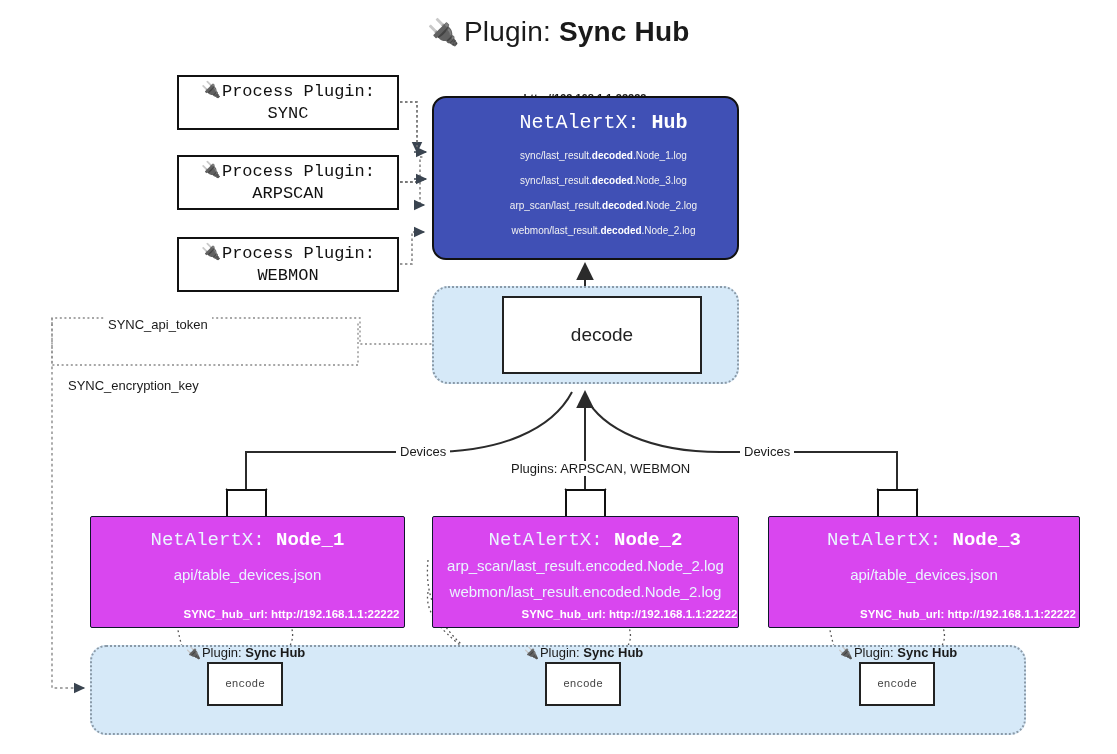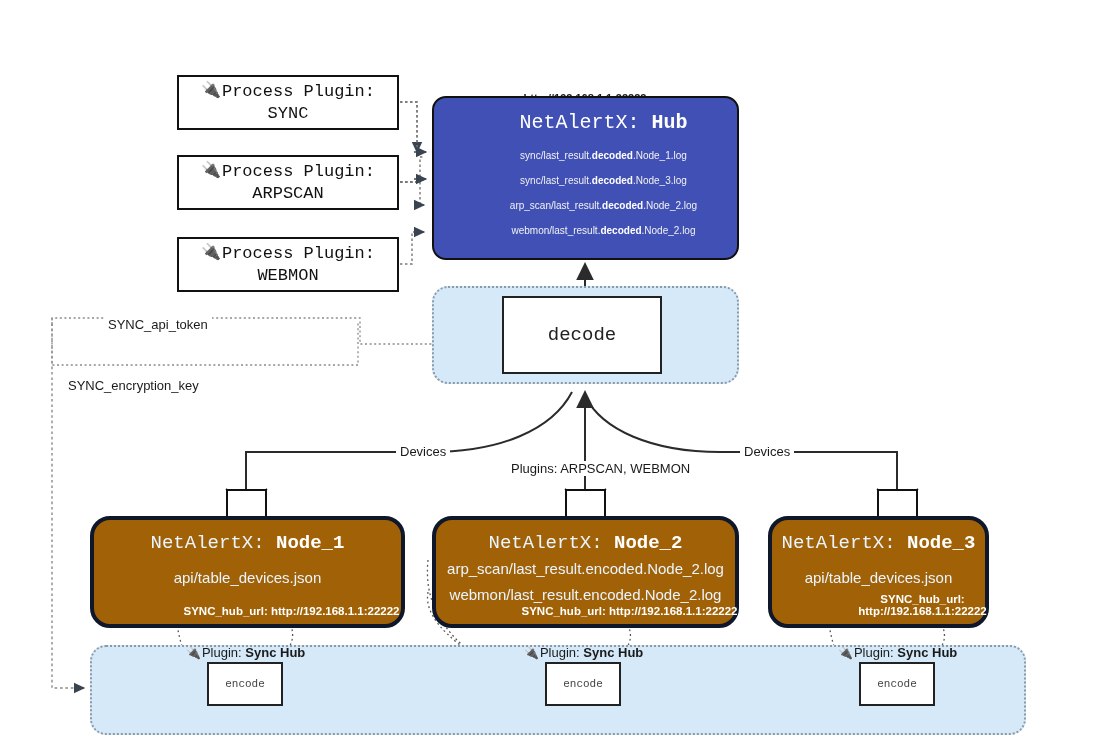--- a/index.html
+++ b/index.html
@@ -32,36 +32,36 @@
   #hub .hubtitle{margin-top:13px;text-align:center;
        font-family:"Liberation Mono","DejaVu Sans Mono",monospace;font-size:20px;}
   #hub .hubtitle .b{font-weight:700;}
   #hub .rows{margin-top:9px;}
   #hub .row{font-size:10px;line-height:25px;text-align:center;white-space:nowrap;color:#f2f2f2;}
   #hub .row .b{font-weight:700;color:#fff;}
 
   
   .dotbox{border:2px dotted #8a9aa8;background:#d6e9f8;border-radius:16px;}
   #decodewrap{left:432px;top:286px;width:307px;height:98px;}
-  #decodebox{left:502px;top:296px;width:160px;height:78px;background:#fff;border:2px solid #222;
+  #decodebox{left:502px;top:296px;width:200px;height:78px;background:#fff;border:2px solid #222;
              display:flex;align-items:center;justify-content:center;
-             font-family:Liberation Mono, monospace;font-size:19px;color:#222;}
+             font-family:Liberation Sans, sans-serif;font-size:19px;color:#222;}
   #bottomwrap{left:90px;top:645px;width:936px;height:90px;}
 
   
-  .node{border-radius:20px;border:4px solid #0f172a;background:#a16207;color:#fff;height:112px;}
+  .node{border-radius:2px;border:1px solid #0f172a;background:#d946ef;color:#fff;height:112px;}
   .node .ntitle{margin-top:12px;text-align:center;
         font-family:"Liberation Mono","DejaVu Sans Mono",monospace;font-size:19px;color:#eaf5ff;}
   .node .ntitle .b{font-weight:700;color:#fff;}
   .node .nline{text-align:center;font-size:15px;line-height:26px;color:#eaf5ff;white-space:nowrap;}
   .node .nfoot{position:absolute;left:0;bottom:7px;width:100%;text-align:center;
         font-size:11.5px;font-weight:600;color:#ffffff;padding-left:44px;}
   #node1{left:90px;top:516px;width:315px;}
   #node2{left:432px;top:516px;width:307px;}
-  #node3{left:768px;top:516px;width:221px;}
+  #node3{left:768px;top:516px;width:312px;}
   #node1 .nline{margin-top:11px;}
   #node3 .nline{margin-top:11px;}
   #node2 .nline{}
   #node2 .nlines{margin-top:2px;}
 
   
   .env{width:41px;height:31px;background:#fff;border:2px solid #111;}
   #env1{left:226px;top:489px;}
   #env2{left:565px;top:489px;}
   #env3{left:877px;top:489px;}
@@ -158,20 +158,24 @@
     <g stroke="#111" stroke-width="1.6" fill="none">
       <path d="M226,489 L246.5,505 L267,489"></path>
       <path d="M565,489 L585.5,505 L606,489"></path>
       <path d="M877,489 L897.5,505 L918,489"></path>
       <path d="M226,520 L241,502 M267,520 L252,502"></path>
       <path d="M565,520 L580,502 M606,520 L591,502"></path>
       <path d="M877,520 L892,502 M918,520 L903,502"></path>
     </g>
   </svg>
 
+  <div id="title" class="abs">
+    <span class="plug">🔌</span><span class="lbl">Plugin:</span>
+    <span class="val">Sync Hub</span>
+  </div>
 
   <div class="abs procbox" style="left:177px;top:75px;">
     <div class="r1">
         <span class="plug">🔌</span>
         <span>Process Plugin:</span>
       </div>
     <div>SYNC</div>
   </div>
   <div class="abs procbox" style="left:177px;top:155px;">
     <div class="r1">

